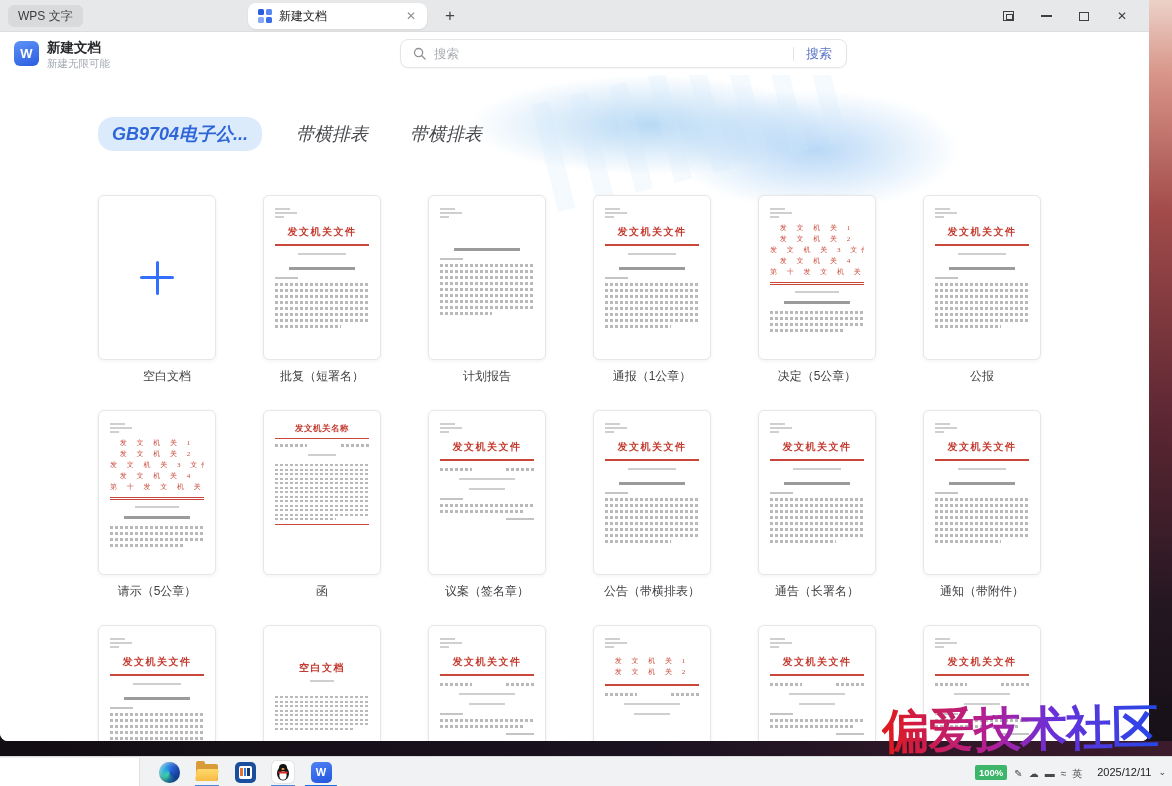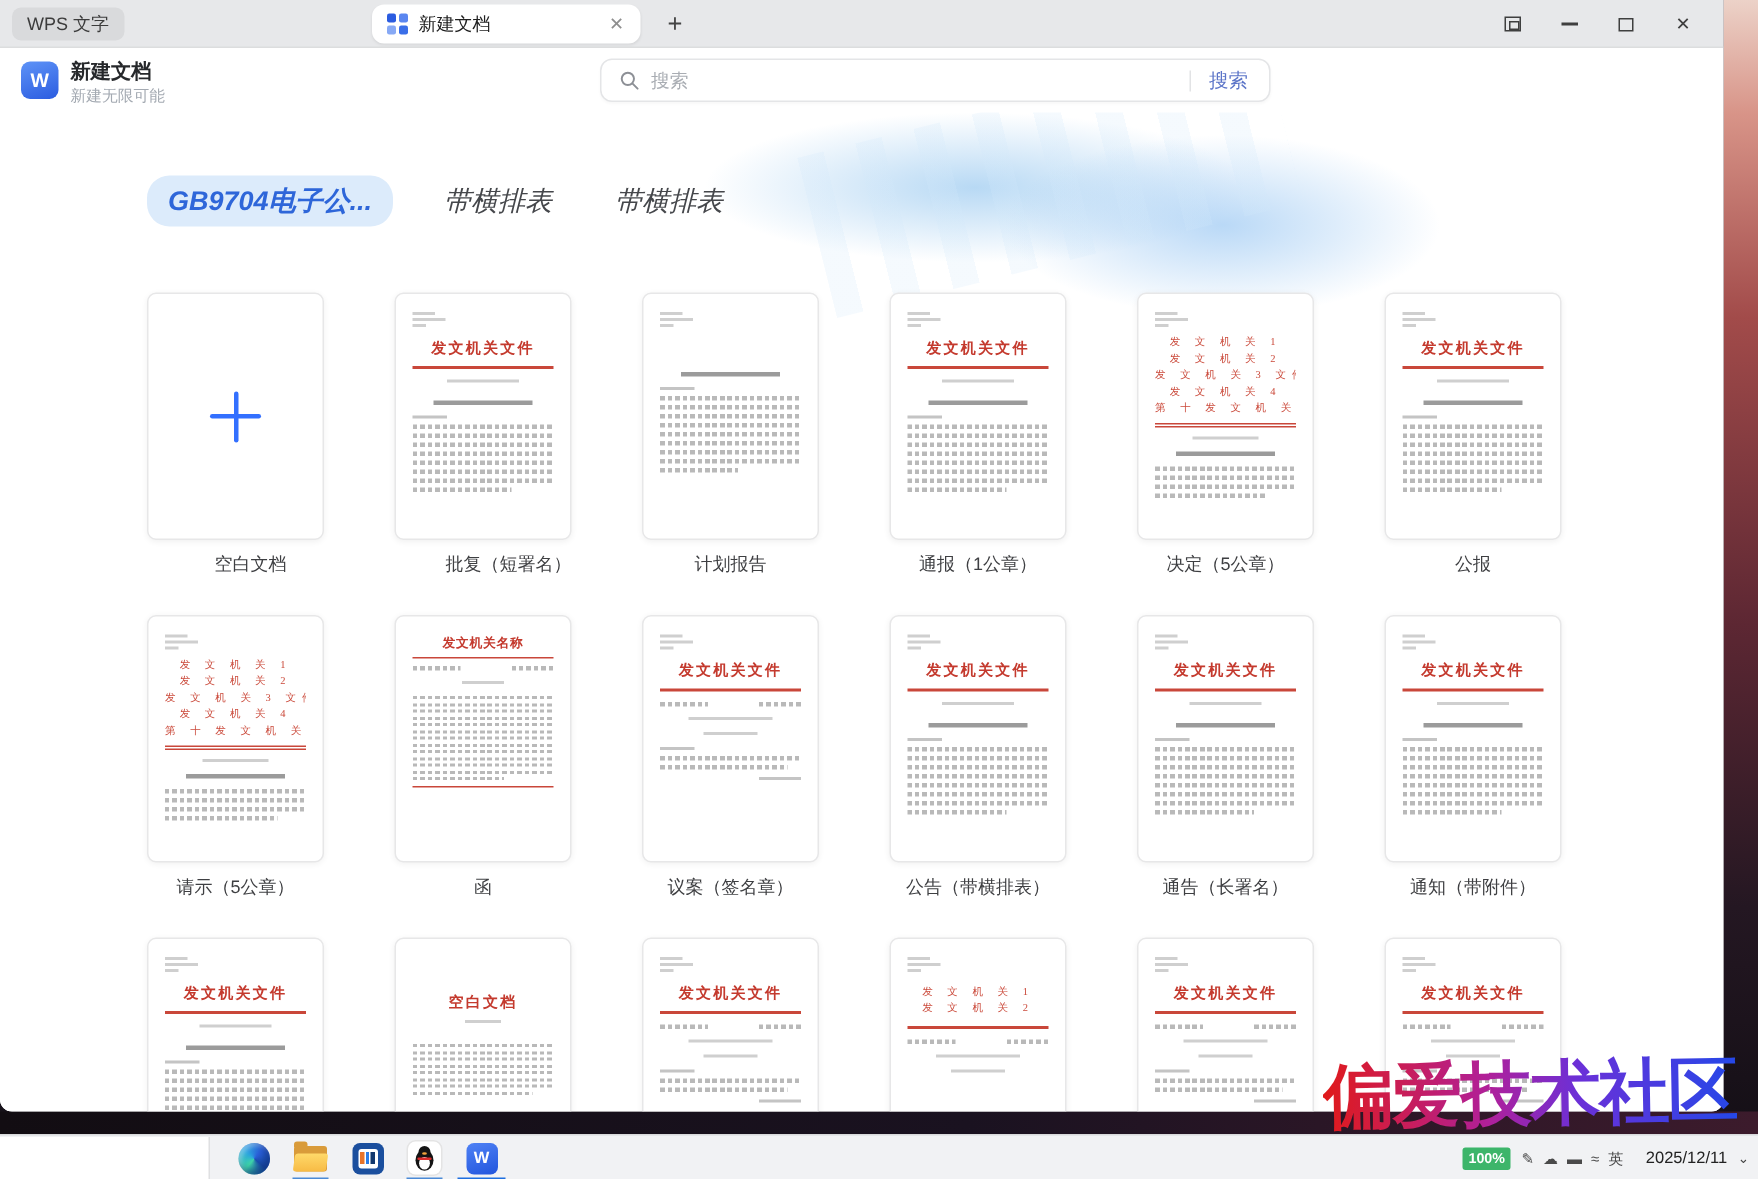--- a/index.html
+++ b/index.html
@@ -222,21 +222,21 @@
             <div class="ltag"></div>
             <div class="bl" style="width:100%"></div>
             <div class="bl" style="width:100%"></div>
             <div class="bl" style="width:100%"></div>
             <div class="bl" style="width:100%"></div>
             <div class="bl" style="width:100%"></div>
             <div class="bl" style="width:100%"></div>
             <div class="bl" style="width:100%"></div>
             <div class="bl" style="width:70%"></div>
           </div>
-          <div class="tlabel" style="left: 263px; top: 368px; text-align: right;">批复（短署名）</div>
+          <div class="tlabel" style="left: 263px; top: 368px;">批复（短署名）</div>
           <div class="tcard" style="left: 428px; top: 195px;">
             <div class="hls">
               <i style="width:15px"></i>
               <i style="width:22px"></i>
               <i style="width:9px"></i>
             </div>
             <div style="height:28px"></div>
             <div class="dhead"></div>
             <div class="ltag"></div>
             <div class="bl" style="width:100%"></div>

